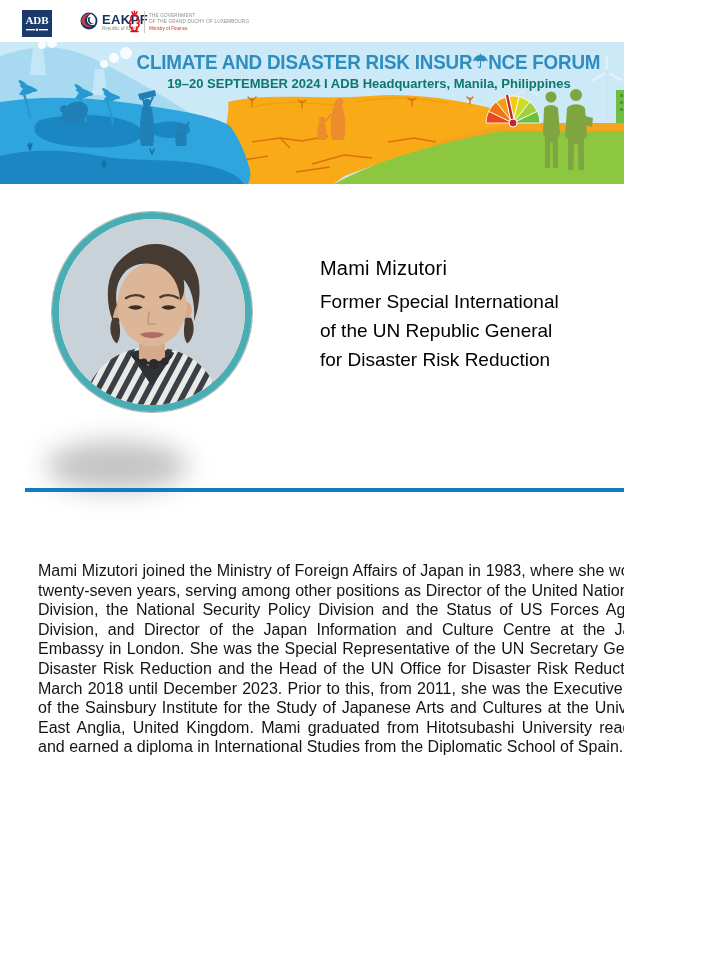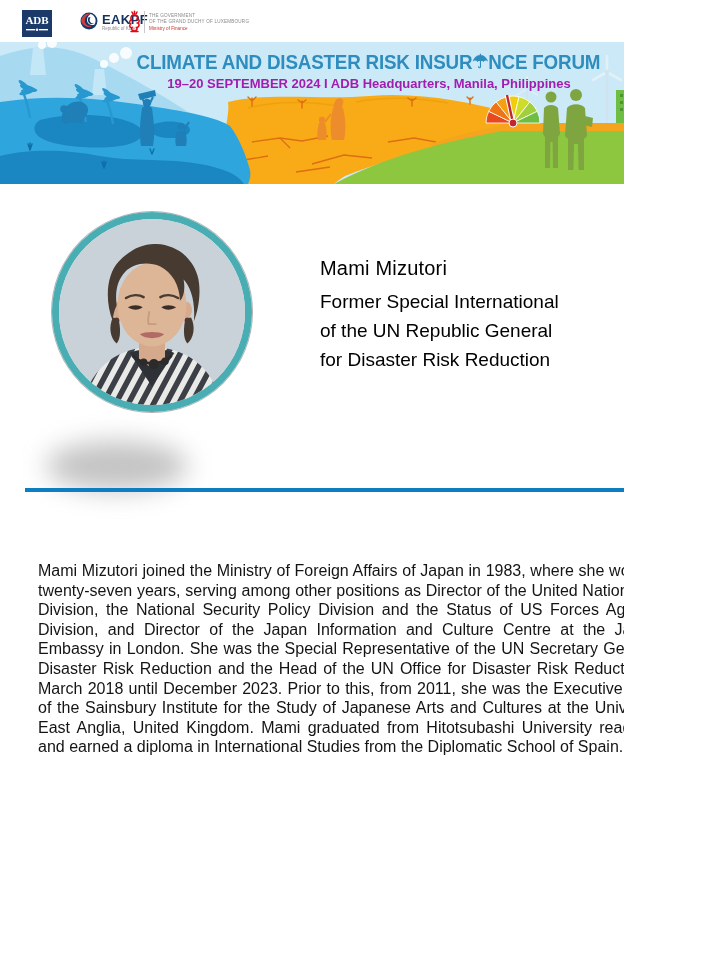--- a/index.html
+++ b/index.html
@@ -20,21 +20,21 @@
   .lux-l3{font-size:4.6px;color:#d0342c;line-height:6.2px;margin-top:1px;}
 
   
   .banner{position:absolute;left:0;top:42px;width:720px;height:142px;}
   .banner svg{position:absolute;left:0;top:0;}
   .banner-title{position:absolute;left:0;right:0;top:9px;text-align:center;
     font-weight:bold;font-size:20px;color:#2e8cbe;letter-spacing:-.2px;
     transform:scaleX(.94);padding-left:18px;white-space:nowrap;}
   .banner-title .umb{font-size:19px;position:relative;top:-1px;}
   .banner-subtitle{position:absolute;left:0;right:0;top:34px;text-align:center;
-    font-weight:bold;font-size:13px;color:#a21caf;padding-left:18px;}
+    font-weight:bold;font-size:13px;color:#0f766e;padding-left:18px;}
 
   
   .portrait{position:absolute;left:52px;top:212px;width:186px;height:186px;
     border:7px solid #49aeb4;border-radius:50%;overflow:hidden;
     box-shadow:0 0 0 1px rgba(40,40,40,.35), inset 0 0 10px rgba(0,0,0,.25);}
   .portrait svg{display:block;}
   .photo-shadow{position:absolute;left:46px;top:441px;width:142px;height:50px;
     background:#939393;border-radius:50%;filter:blur(13px);opacity:.55;}
   .name-block{position:absolute;left:320px;top:257px;color:#000;}
   .speaker-name{font-size:20px;font-weight:normal;margin:0 0 7px 0;letter-spacing:.2px;}

